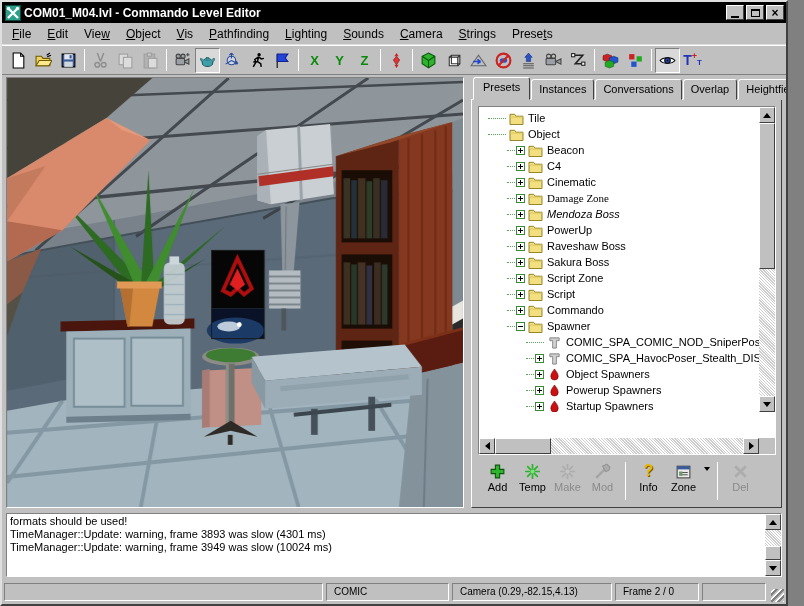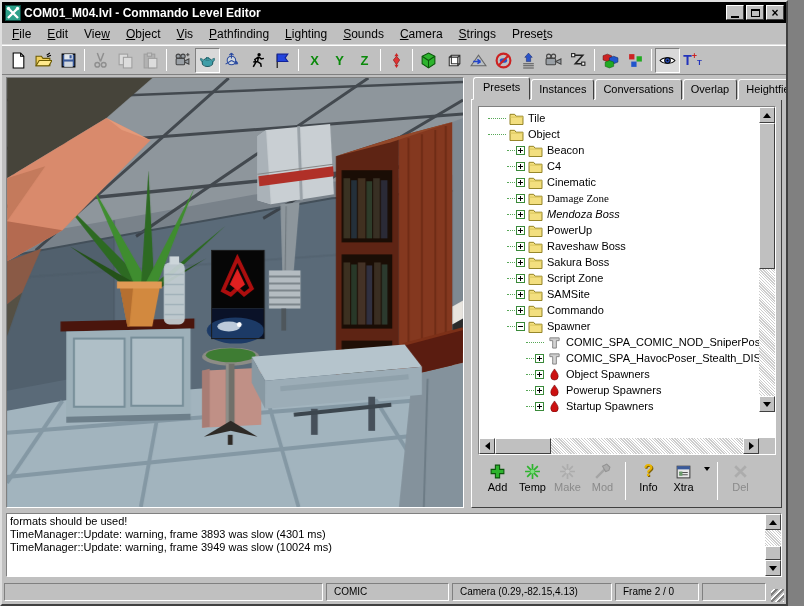--- a/index.html
+++ b/index.html
@@ -675,21 +675,21 @@
                       <rect x="0.5" y="0.5" width="8" height="8" fill="#fff" stroke="#3a8a3a"></rect>
                       <path d="M2 4.5h5M4.5 2v5" stroke="#000"></path>
                     </svg>
                   </span>
                   <span class="ticon">
                     <svg viewBox="0 0 16 14">
                       <path d="M1 2.5h5l1.5 2H15v9H1z" fill="#f3df7f" stroke="#8a7a1a"></path>
                       <path d="M1 5.5h14" stroke="#d8c45a"></path>
                     </svg>
                   </span>
-                  <span>SAMSite</span>
+                  <span>Script</span>
                 </div>
                 <div class="tree-row" style="margin-left: 25px;">
                   <span class="stub"></span>
                   <span class="ebox">
                     <svg viewBox="0 0 9 9">
                       <rect x="0.5" y="0.5" width="8" height="8" fill="#fff" stroke="#3a8a3a"></rect>
                       <path d="M2 4.5h5M4.5 2v5" stroke="#000"></path>
                     </svg>
                   </span>
                   <span class="ticon">
@@ -856,21 +856,21 @@
             <span class="abtn"><span class="aicon">
                 <span style="color:#e8b400;font-size:16px;font-weight:bold;text-shadow:1px 1px 0 #806000;">?</span>
               </span><span>Info</span></span>
             <span class="abtn"><span class="aicon">
                 <svg viewBox="0 0 16 16">
                   <rect x="2" y="3" width="12" height="11" fill="#e8e8e8" stroke="#444"></rect>
                   <rect x="2" y="3" width="12" height="3" fill="#3a5a9a"></rect>
                   <path d="M4 9h8M4 11h8" stroke="#555"></path>
                   <rect x="4" y="8" width="3" height="4" fill="#6a9a6a"></rect>
                 </svg>
-              </span><span>Xtra</span></span>
+              </span><span>Zone</span></span>
             <span class="dd-arrow">
               <span class="tri down"></span>
             </span>
             <span class="act-sep"></span>
             <span class="abtn disabled"><span class="aicon">
                 <svg viewBox="0 0 16 16">
                   <path d="M3 3l10 10M13 3L3 13" stroke="#9a9a9a" stroke-width="2.6"></path>
                 </svg>
               </span><span>Del</span></span>
           </div>

